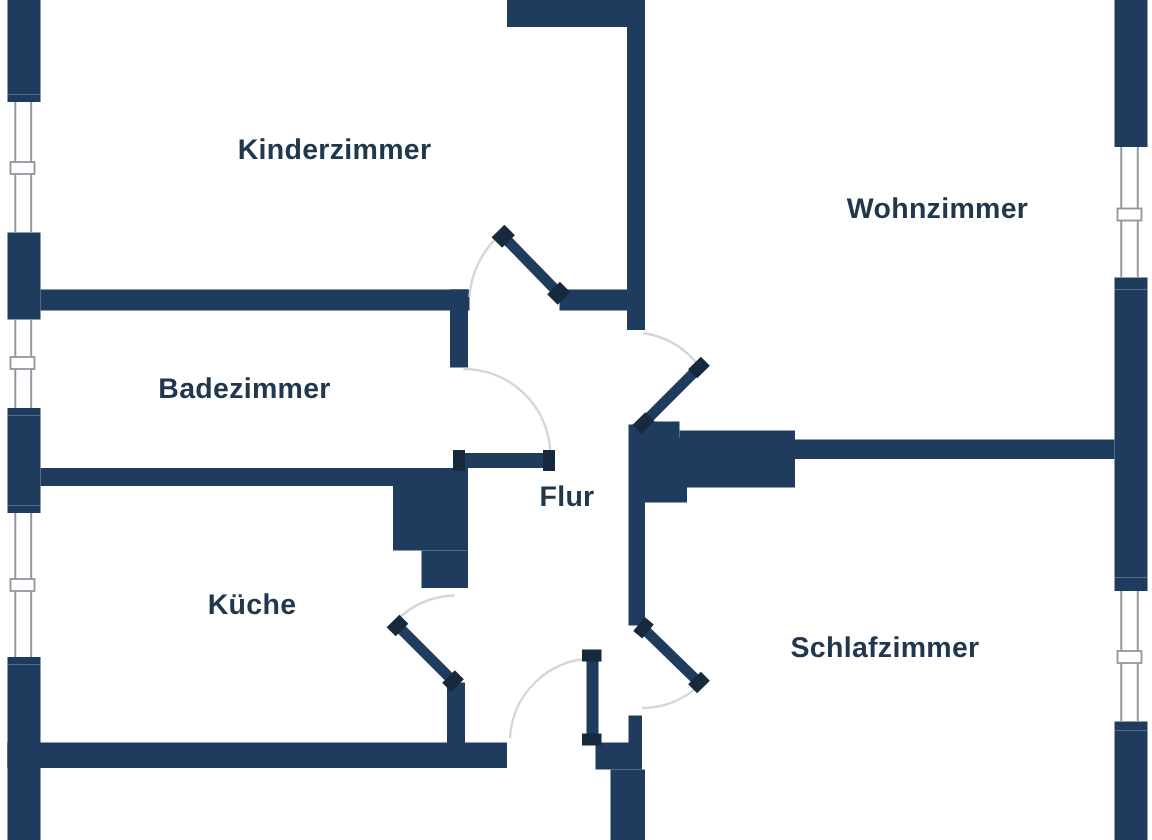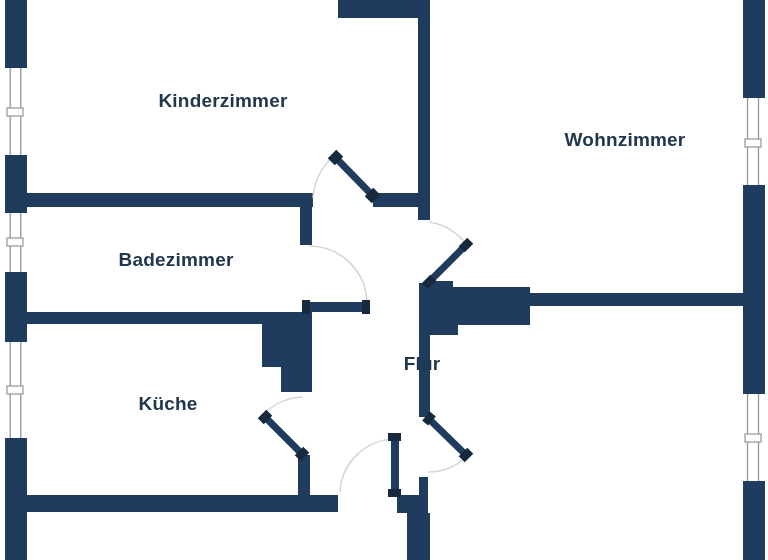--- a/index.html
+++ b/index.html
@@ -170,17 +170,18 @@
         <rect class="leaf-rect" x="391" y="437" width="8" height="58"></rect>
         <rect class="cap-rect" x="388" y="433" width="13" height="8"></rect>
         <rect class="cap-rect" x="388" y="489" width="13" height="8"></rect>
       </g>
 
     </g>
   </svg>
 
   <div class="room-label" style="left:223px;top:101px;">Kinderzimmer</div>
   <div class="room-label" style="left:589px;top:140px;margin-left:36px;">Wohnzimmer</div>
-  <div class="room-label" style="left:176px;top:260px;">Badezimmer</div>
-  <div class="room-label" style="left:378px;top:364px;margin-left:44px;">Flur</div>
+  <div class="room-label" style="left:163px;top:260px;">Badezimmer</div>
+  <div class="room-label" style="left:378px;top:332px;">Flur</div>
   <div class="room-label" style="left:168px;top:404px;">Küche</div>
+  <div class="room-label" style="left:590px;top:433px;">Schlafzimmer</div>
 
 </div>
 
 </body></html>

